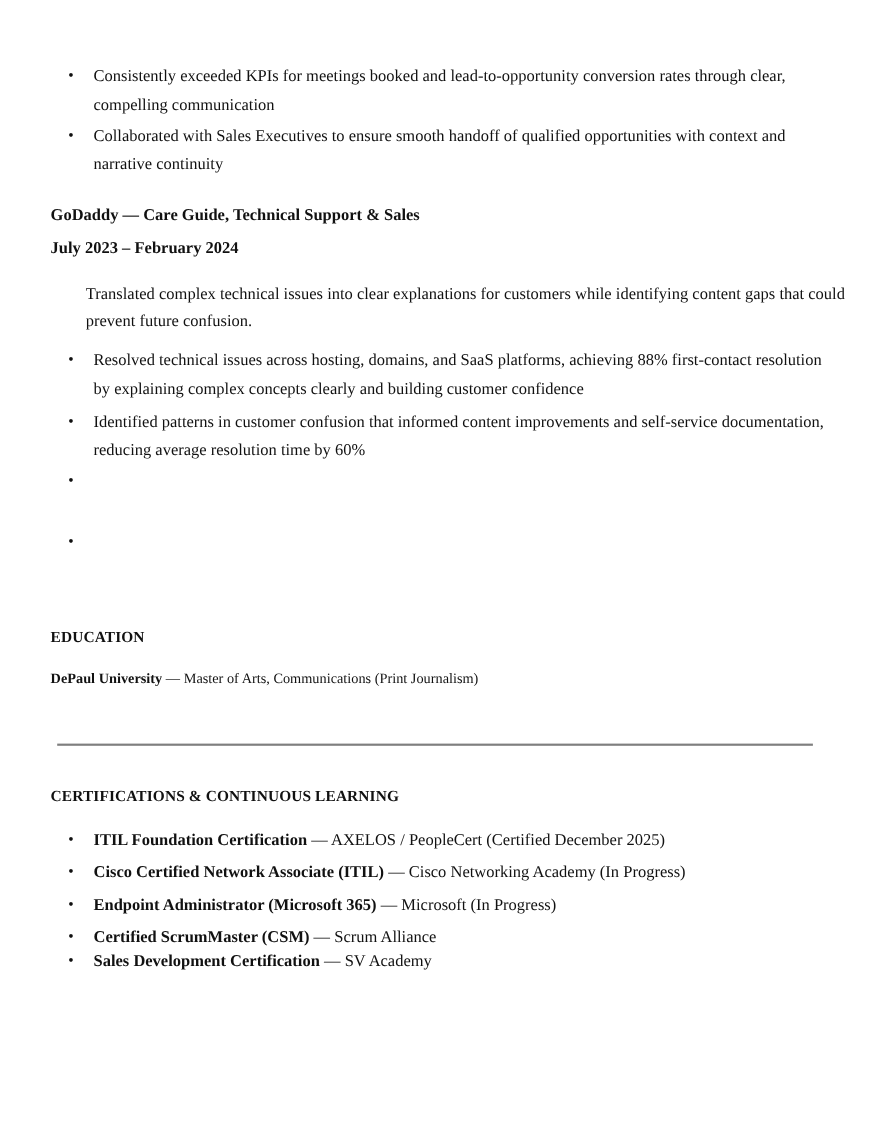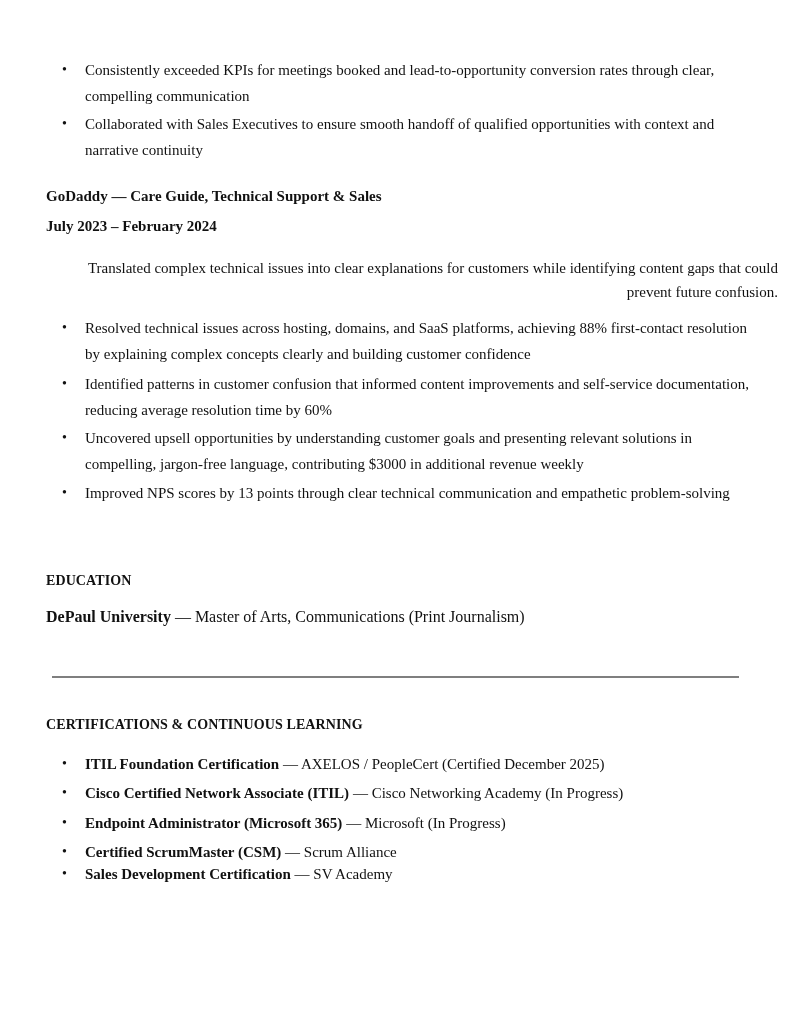--- a/index.html
+++ b/index.html
@@ -36,38 +36,37 @@
   }
   ul.bullets li .dot {
     position: absolute;
     left: -23px;
     top: 0;
     font-size: 14px;
   }
   .abs {
     position: absolute;
     left: 46px;
-    text-align: right;
   }
   .job-title, .job-dates {
     font-weight: bold;
     font-size: 15px;
   }
   .summary {
     width: 700px;
     line-height: 24px;
     margin-left: 32px;
   }
   .section-heading {
     font-weight: bold;
     font-size: 14px;
     letter-spacing: 0.1px;
   }
   .edu-line {
-    font-size: 16px;
+    font-size: 13px;
     line-height: 22px;
   }
   .edu-line b, .cert b {
     font-weight: bold;
   }
   .rule {
     position: absolute;
     left: 52px;
     top: 676px;
     width: 687px;
@@ -116,25 +115,23 @@
     <li style="top:315px">
       <span class="dot">•</span>
       <span>Resolved technical issues across hosting, domains, and SaaS platforms, achieving 88% first-contact resolution by explaining complex concepts clearly and building customer confidence</span>
     </li>
     <li style="top:371px">
       <span class="dot">•</span>
       <span>Identified patterns in customer confusion that informed content improvements and self-service documentation, reducing average resolution time by 60%</span>
     </li>
     <li style="top:425px">
       <span class="dot">•</span>
-      <span>Uncovered upsell opportunities by understanding customer goals and presenting relevant solutions in compelling, jargon-free language, contributing $3000 in additional revenue weekly</span>
     </li>
     <li style="top:480px">
       <span class="dot">•</span>
-      <span>Improved NPS scores by 13 points through clear technical communication and empathetic problem-solving</span>
     </li>
   </ul>
 
   <div class="abs section-heading" style="top:573px">EDUCATION</div>
   <div class="abs edu-line" style="top:606px">
     <b>DePaul University</b><span> — </span><span>Master of Arts, Communications (Print Journalism)</span>
   </div>
 
   <div class="rule"></div>
 

